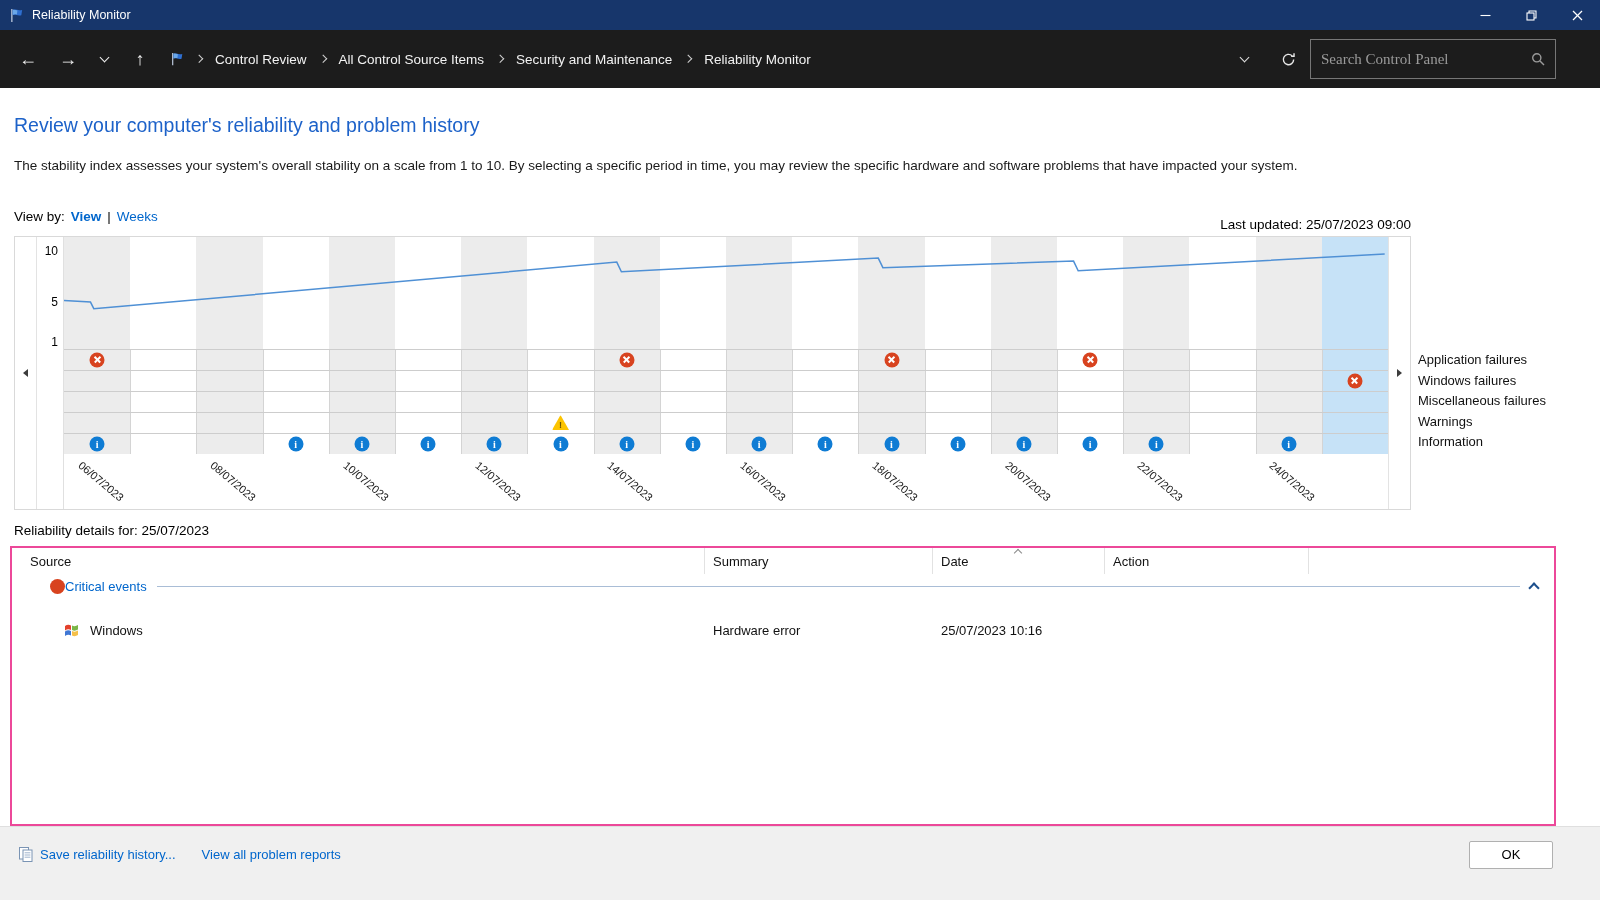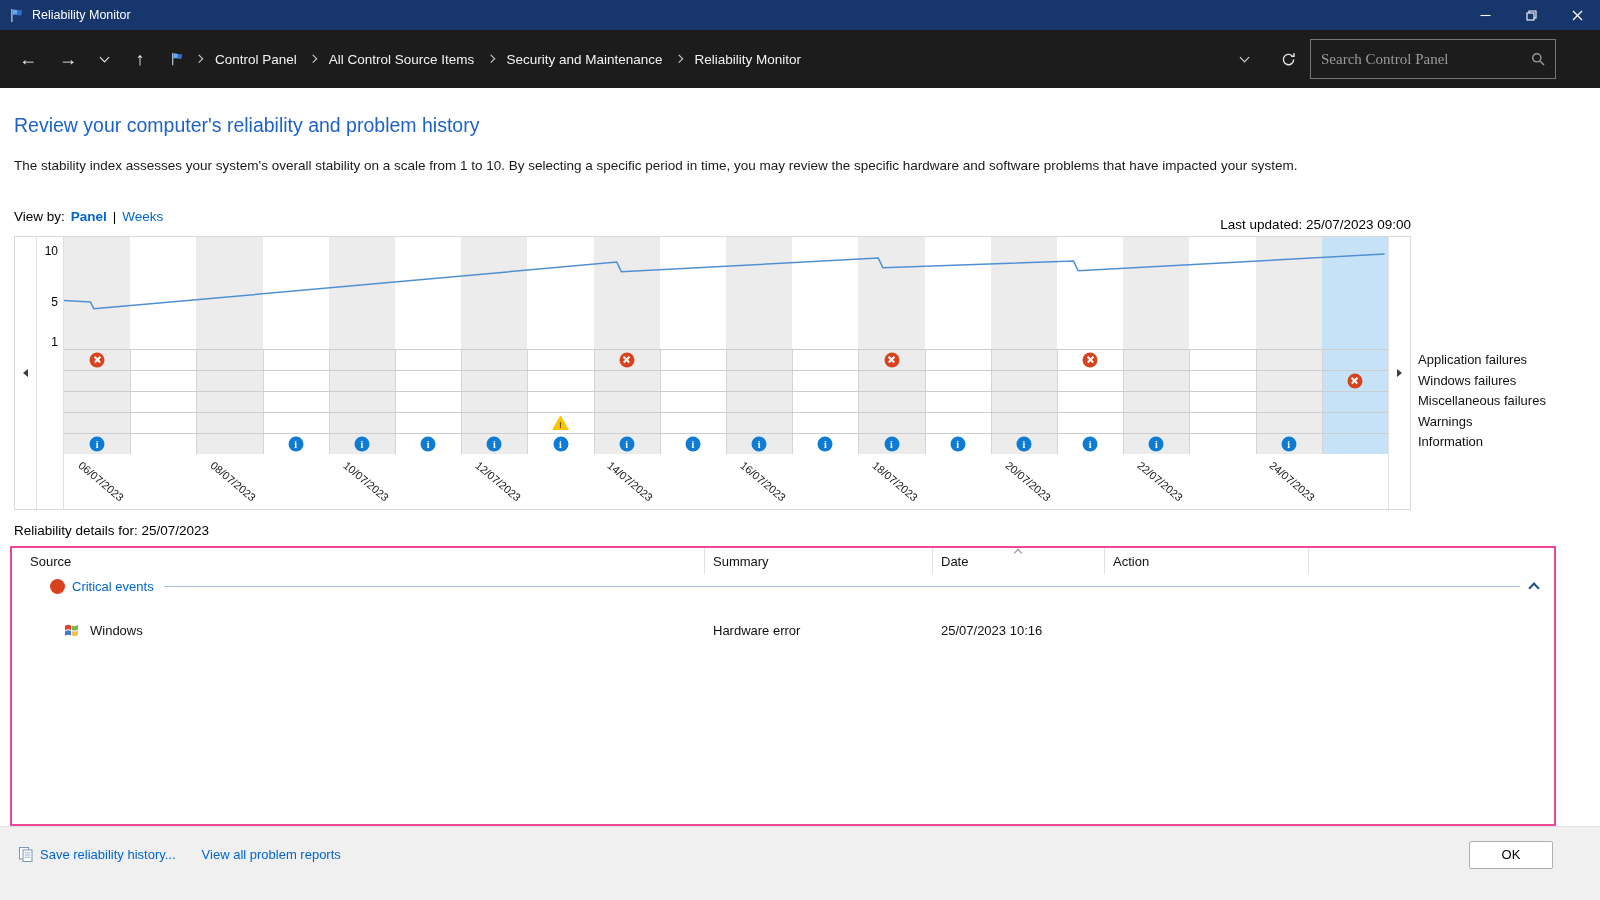--- a/index.html
+++ b/index.html
@@ -71,21 +71,21 @@
   .details-heading{position:absolute;left:14px;top:435px;font-size:13.5px;color:#000;}
   .details-table{position:absolute;left:10px;top:458px;width:1546px;height:280px;border:2px solid #ec4899;background:#fff;font-size:13px;color:#111;}
   .tbl-grid{display:grid;grid-template-columns:693px 228px 172px 204px 1fr;}
   .tbl-header{height:26px;}
   .th{position:relative;display:flex;align-items:center;height:26px;padding-left:18px;border-right:1px solid #e2e2e2;cursor:pointer;}
   .th:nth-child(2),.th:nth-child(3),.th:nth-child(4){padding-left:8px;}
   .th.empty{border-right:none;cursor:default;}
   .sort-caret{position:absolute;top:2px;left:50%;margin-left:-4px;width:6px;height:6px;border-right:1.1px solid #8a8a8a;border-bottom:1.1px solid #8a8a8a;transform:rotate(-135deg);}
   .group-row{height:24px;display:flex;align-items:center;padding-left:38px;cursor:pointer;}
   .group-row .ev{position:static;transform:none;flex:0 0 15px;}
-  .group-label{color:var(--c-link,#0066cc);margin-left:7px;white-space:nowrap;}
+  .group-label{color:var(--c-link,#0066cc);white-space:nowrap;}
   .group-rule{flex:1;height:1px;background:#a9bdd6;margin:0 10px;}
   .group-chev{width:8px;height:8px;border-right:2px solid #1d4f8c;border-bottom:2px solid #1d4f8c;transform:rotate(-135deg);margin-right:16px;margin-top:3px;cursor:pointer;}
   .data-row{height:24px;align-items:center;cursor:pointer;margin-top:20px;}
   .cell-source{display:flex;align-items:center;padding-left:52px;gap:10px;}
   .cell{padding-left:8px;}
 
   
   .footer{position:absolute;left:0;right:0;bottom:0;height:74px;background:#f0f0f0;border-top:1px solid #dfdfdf;display:flex;align-items:center;padding:0 47px 18px 18px;font-size:13px;}
   .footer .save{display:flex;align-items:center;gap:6px;}
   .footer .view-link{margin-left:26px;}
@@ -138,21 +138,21 @@
       <span class="crumb-icon">
         <svg width="15" height="14" viewBox="0 0 16 16">
           <line x1="2.5" y1="1" x2="2.5" y2="15" stroke="#b9c6da" stroke-width="1.4"></line>
           <path d="M3.4 2 C6 1, 9 3.2, 13.5 2.2 L12.6 7.6 C9 8.6, 6 6.4, 3.4 7.4 Z" fill="#2f6fd0"></path>
           <path d="M3.4 2 C5 1.5, 6.6 2.2, 8.4 2.6 L7.9 7 C6.2 6.6, 4.8 6.6, 3.4 7.4 Z" fill="#6aa7e8"></path>
         </svg>
       </span>
       <span class="crumb-sep">
           <span class="chev right"></span>
         </span>
-      <span class="crumb">Control Panel</span>
+      <span class="crumb">Control Review</span>
       <span class="crumb-sep">
           <span class="chev right"></span>
         </span>
       <span class="crumb">All Control Source Items</span>
       <span class="crumb-sep">
           <span class="chev right"></span>
         </span>
       <span class="crumb">Security and Maintenance</span>
       <span class="crumb-sep">
           <span class="chev right"></span>
@@ -180,21 +180,21 @@
       </span>
     </div>
   </div>
 
   <div class="content">
     <div class="page-title">Review your computer's reliability and problem history</div>
     <div class="page-desc">The stability index assesses your system's overall stability on a scale from 1 to 10. By selecting a specific period in time, you may review the specific hardware and software problems that have impacted your system.</div>
 
     <div class="viewby">
       <span>View by:</span>
-      <span class="link active">Panel</span>
+      <span class="link active">View</span>
       <span>|</span>
       <span class="link">Weeks</span>
     </div>
     <div class="last-updated">Last updated: 25/07/2023 09:00</div>
 
     <div class="chart-frame">
       <div class="scroll-strip left">
         <span class="tri-left"></span>
       </div>
       <div class="y-gutter">

